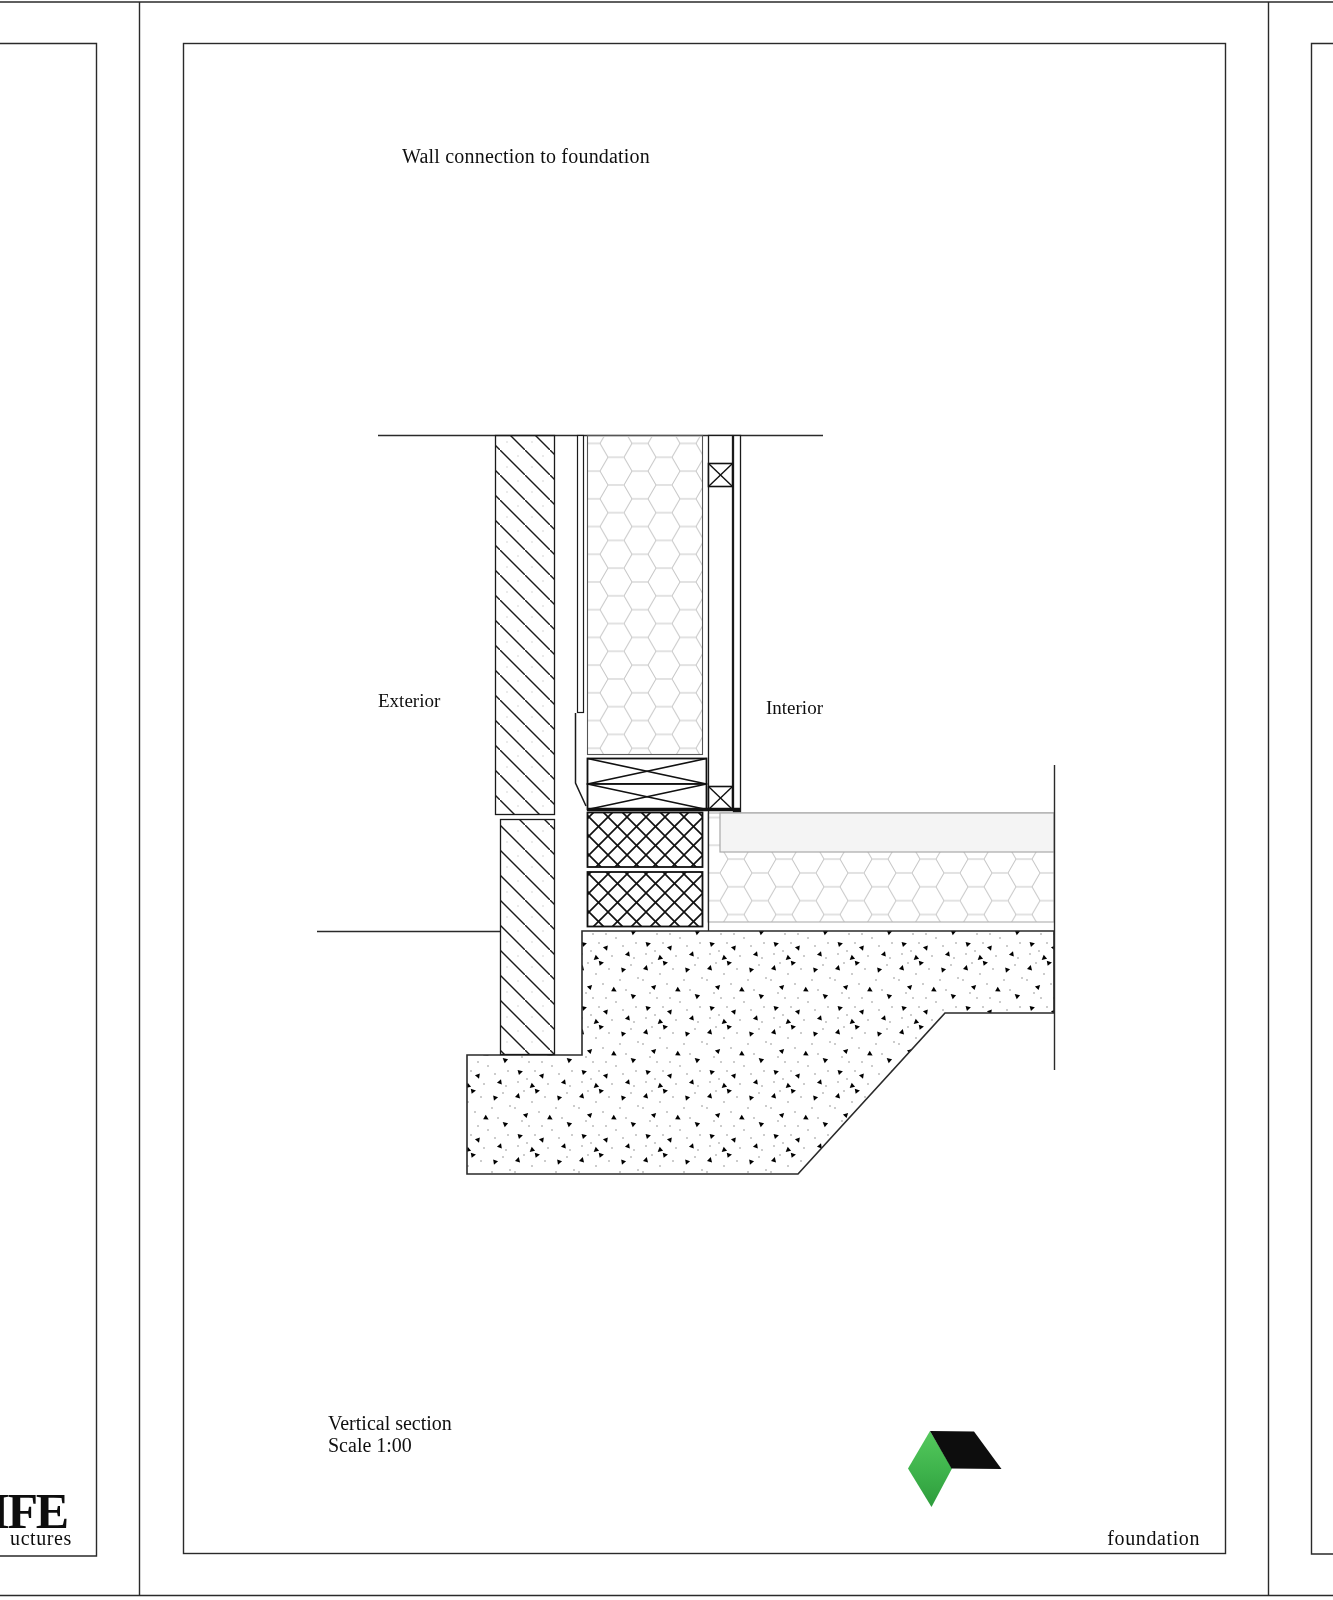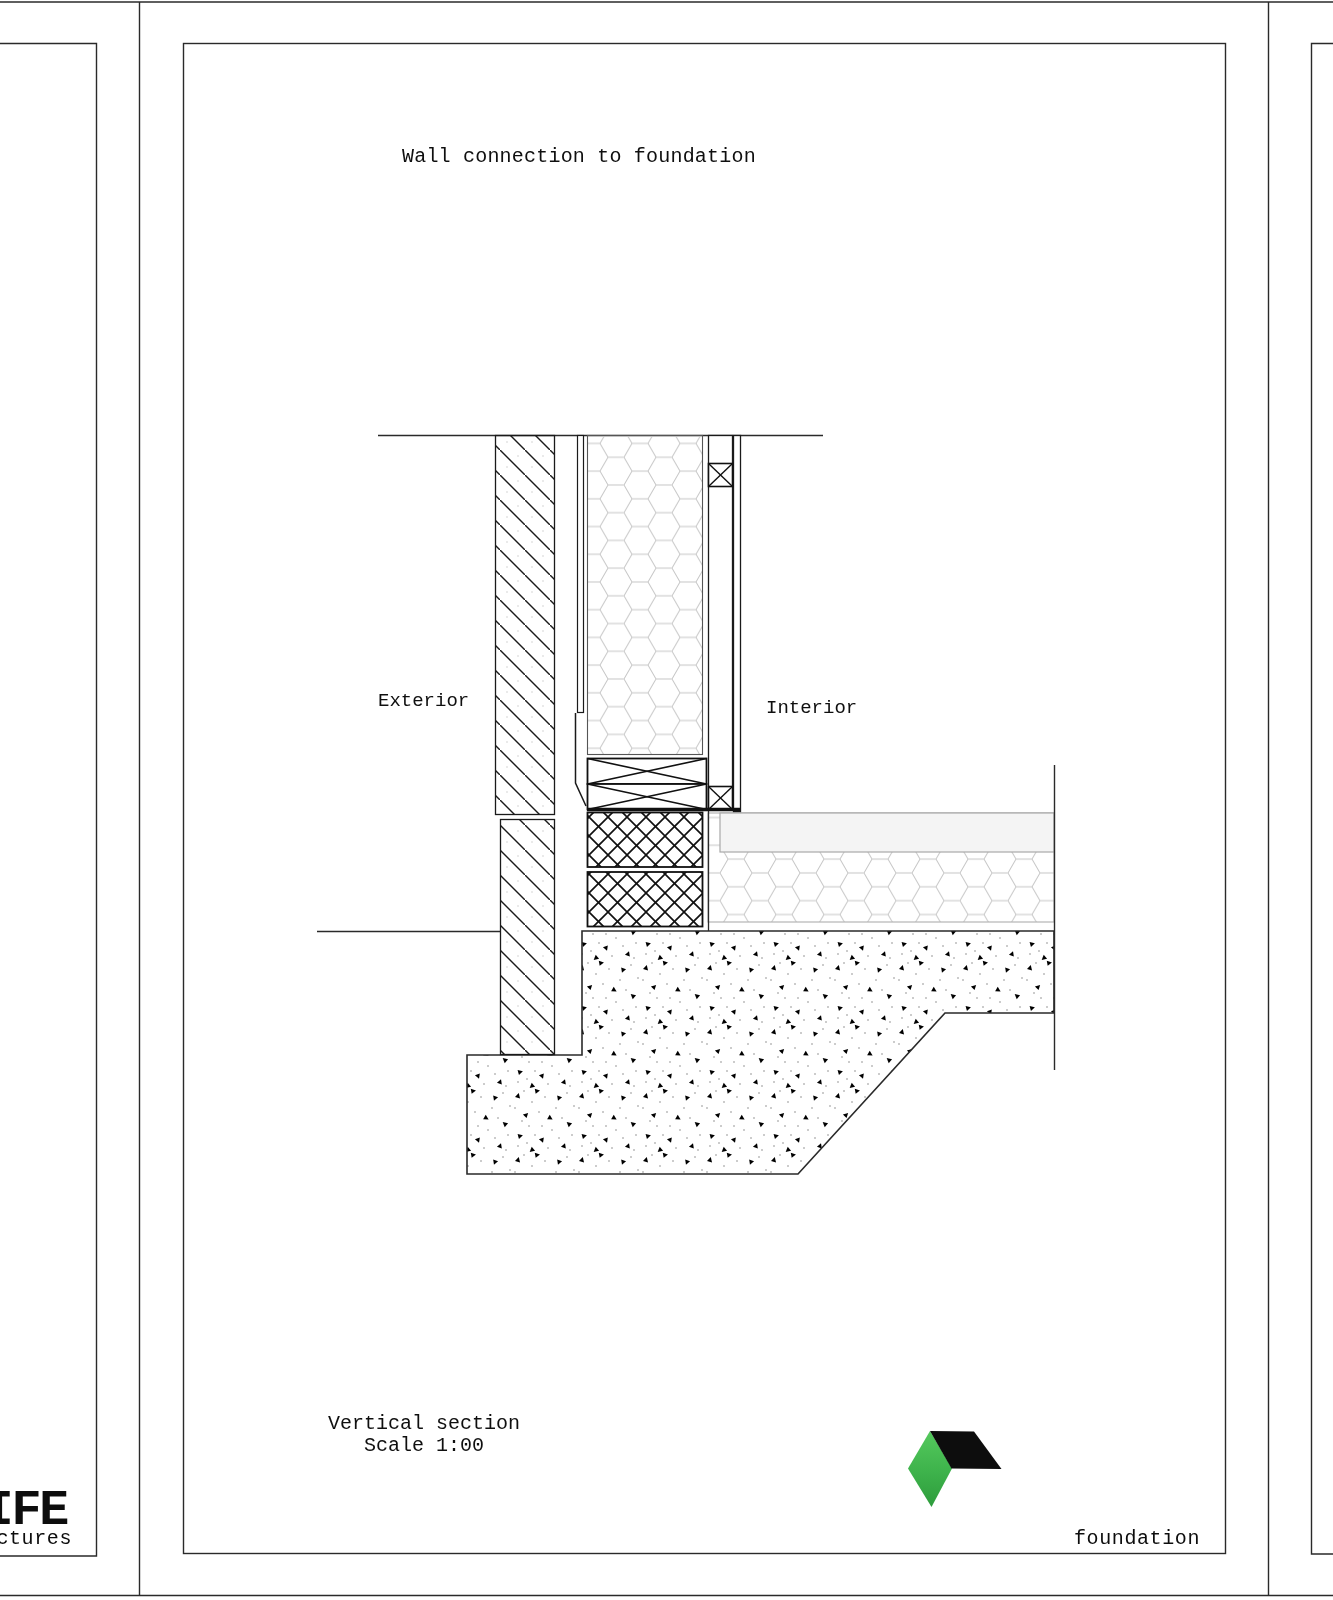--- a/index.html
+++ b/index.html
@@ -1,28 +1,28 @@
 <!DOCTYPE html>
 <html><head>
 <meta charset="utf-8">
 <style>
   html,body{margin:0;padding:0;background:#ffffff;}
   #viewport{
     position:relative;
     width:1333px;height:1600px;
     background:#ffffff;
     overflow:hidden;
-    font-family:Liberation Mono, monospace;
+    font-family:Liberation Serif, serif;
     color:#0f0f0f;
   }
   #drawing-svg{position:absolute;left:0;top:0;}
   .txt{position:absolute;white-space:nowrap;}
   .title-text{font-size:20px;letter-spacing:0.2px;}
   .zone-label{font-size:19px;}
-  .caption-text{font-size:20px;line-height:21.5px;text-align:center;}
+  .caption-text{font-size:20px;line-height:21.5px;}
   .wordmark{
     font-size:50px;font-weight:700;letter-spacing:-2.2px;
     color:#0d0d0d;text-align:right;
   }
   .tagline{
     font-size:20px;letter-spacing:0.6px;
     color:#0d0d0d;text-align:right;
   }
   .right-align-box{position:absolute;text-align:right;}
 </style>

